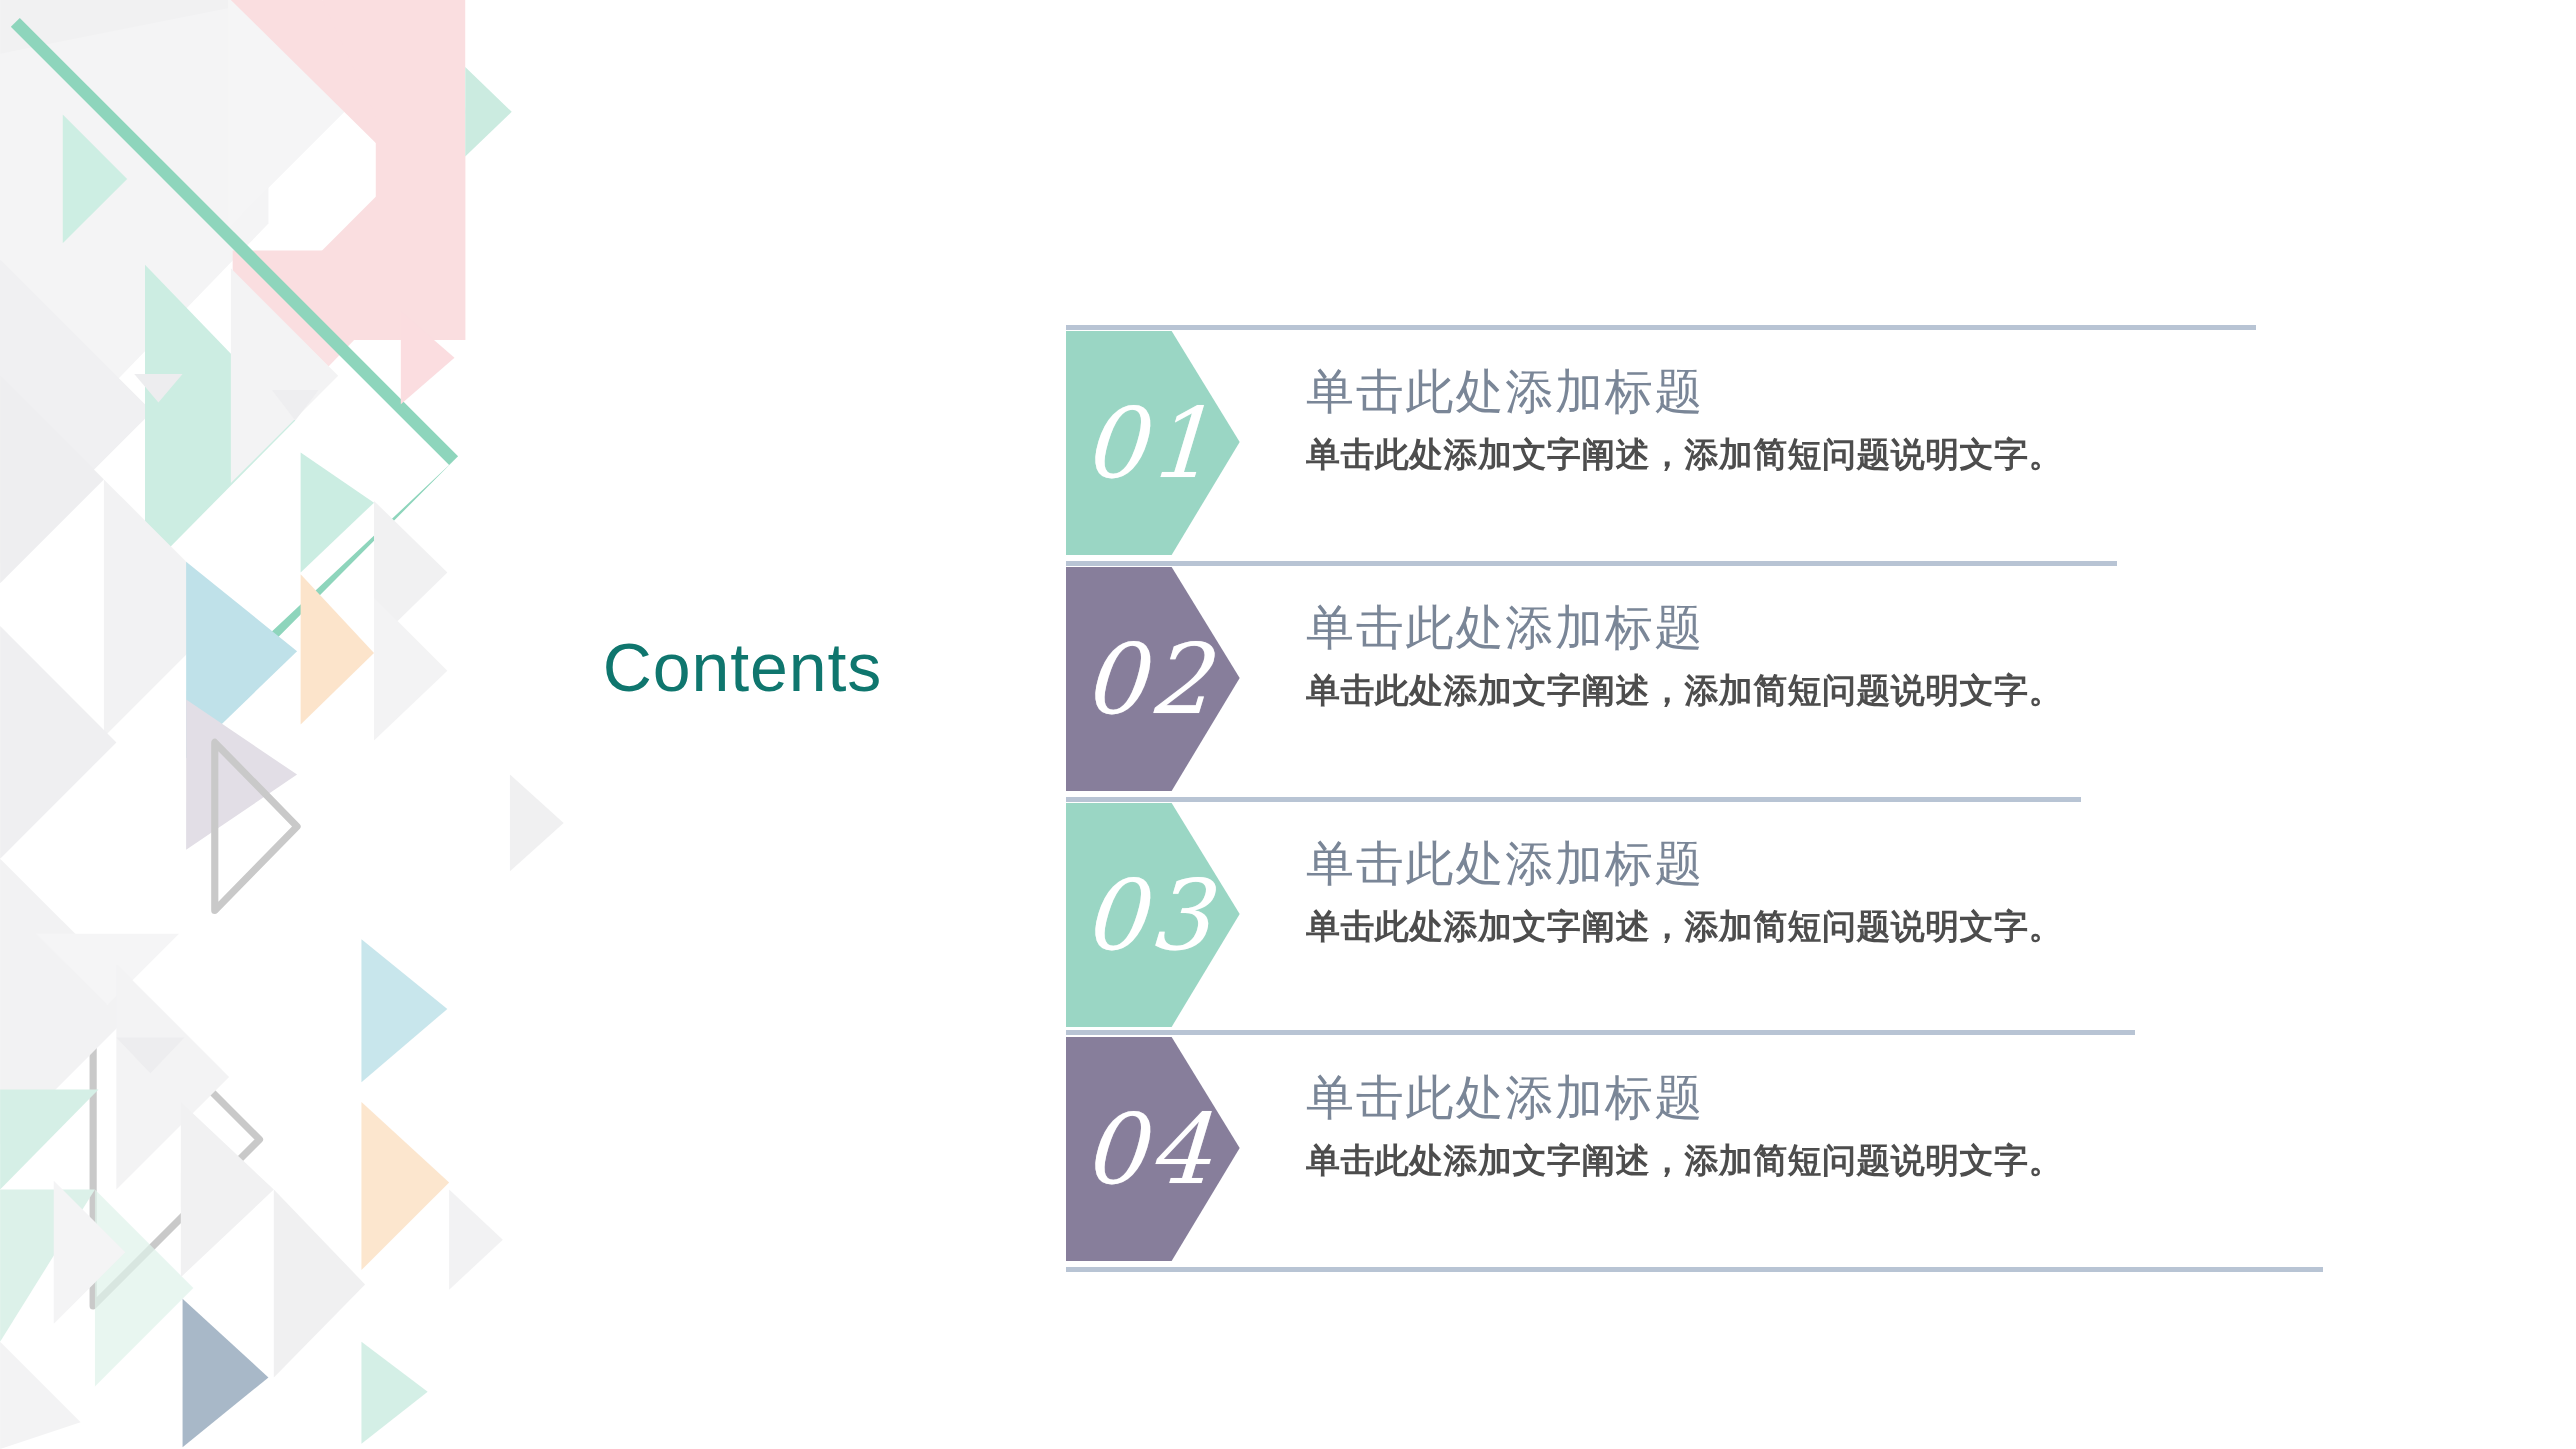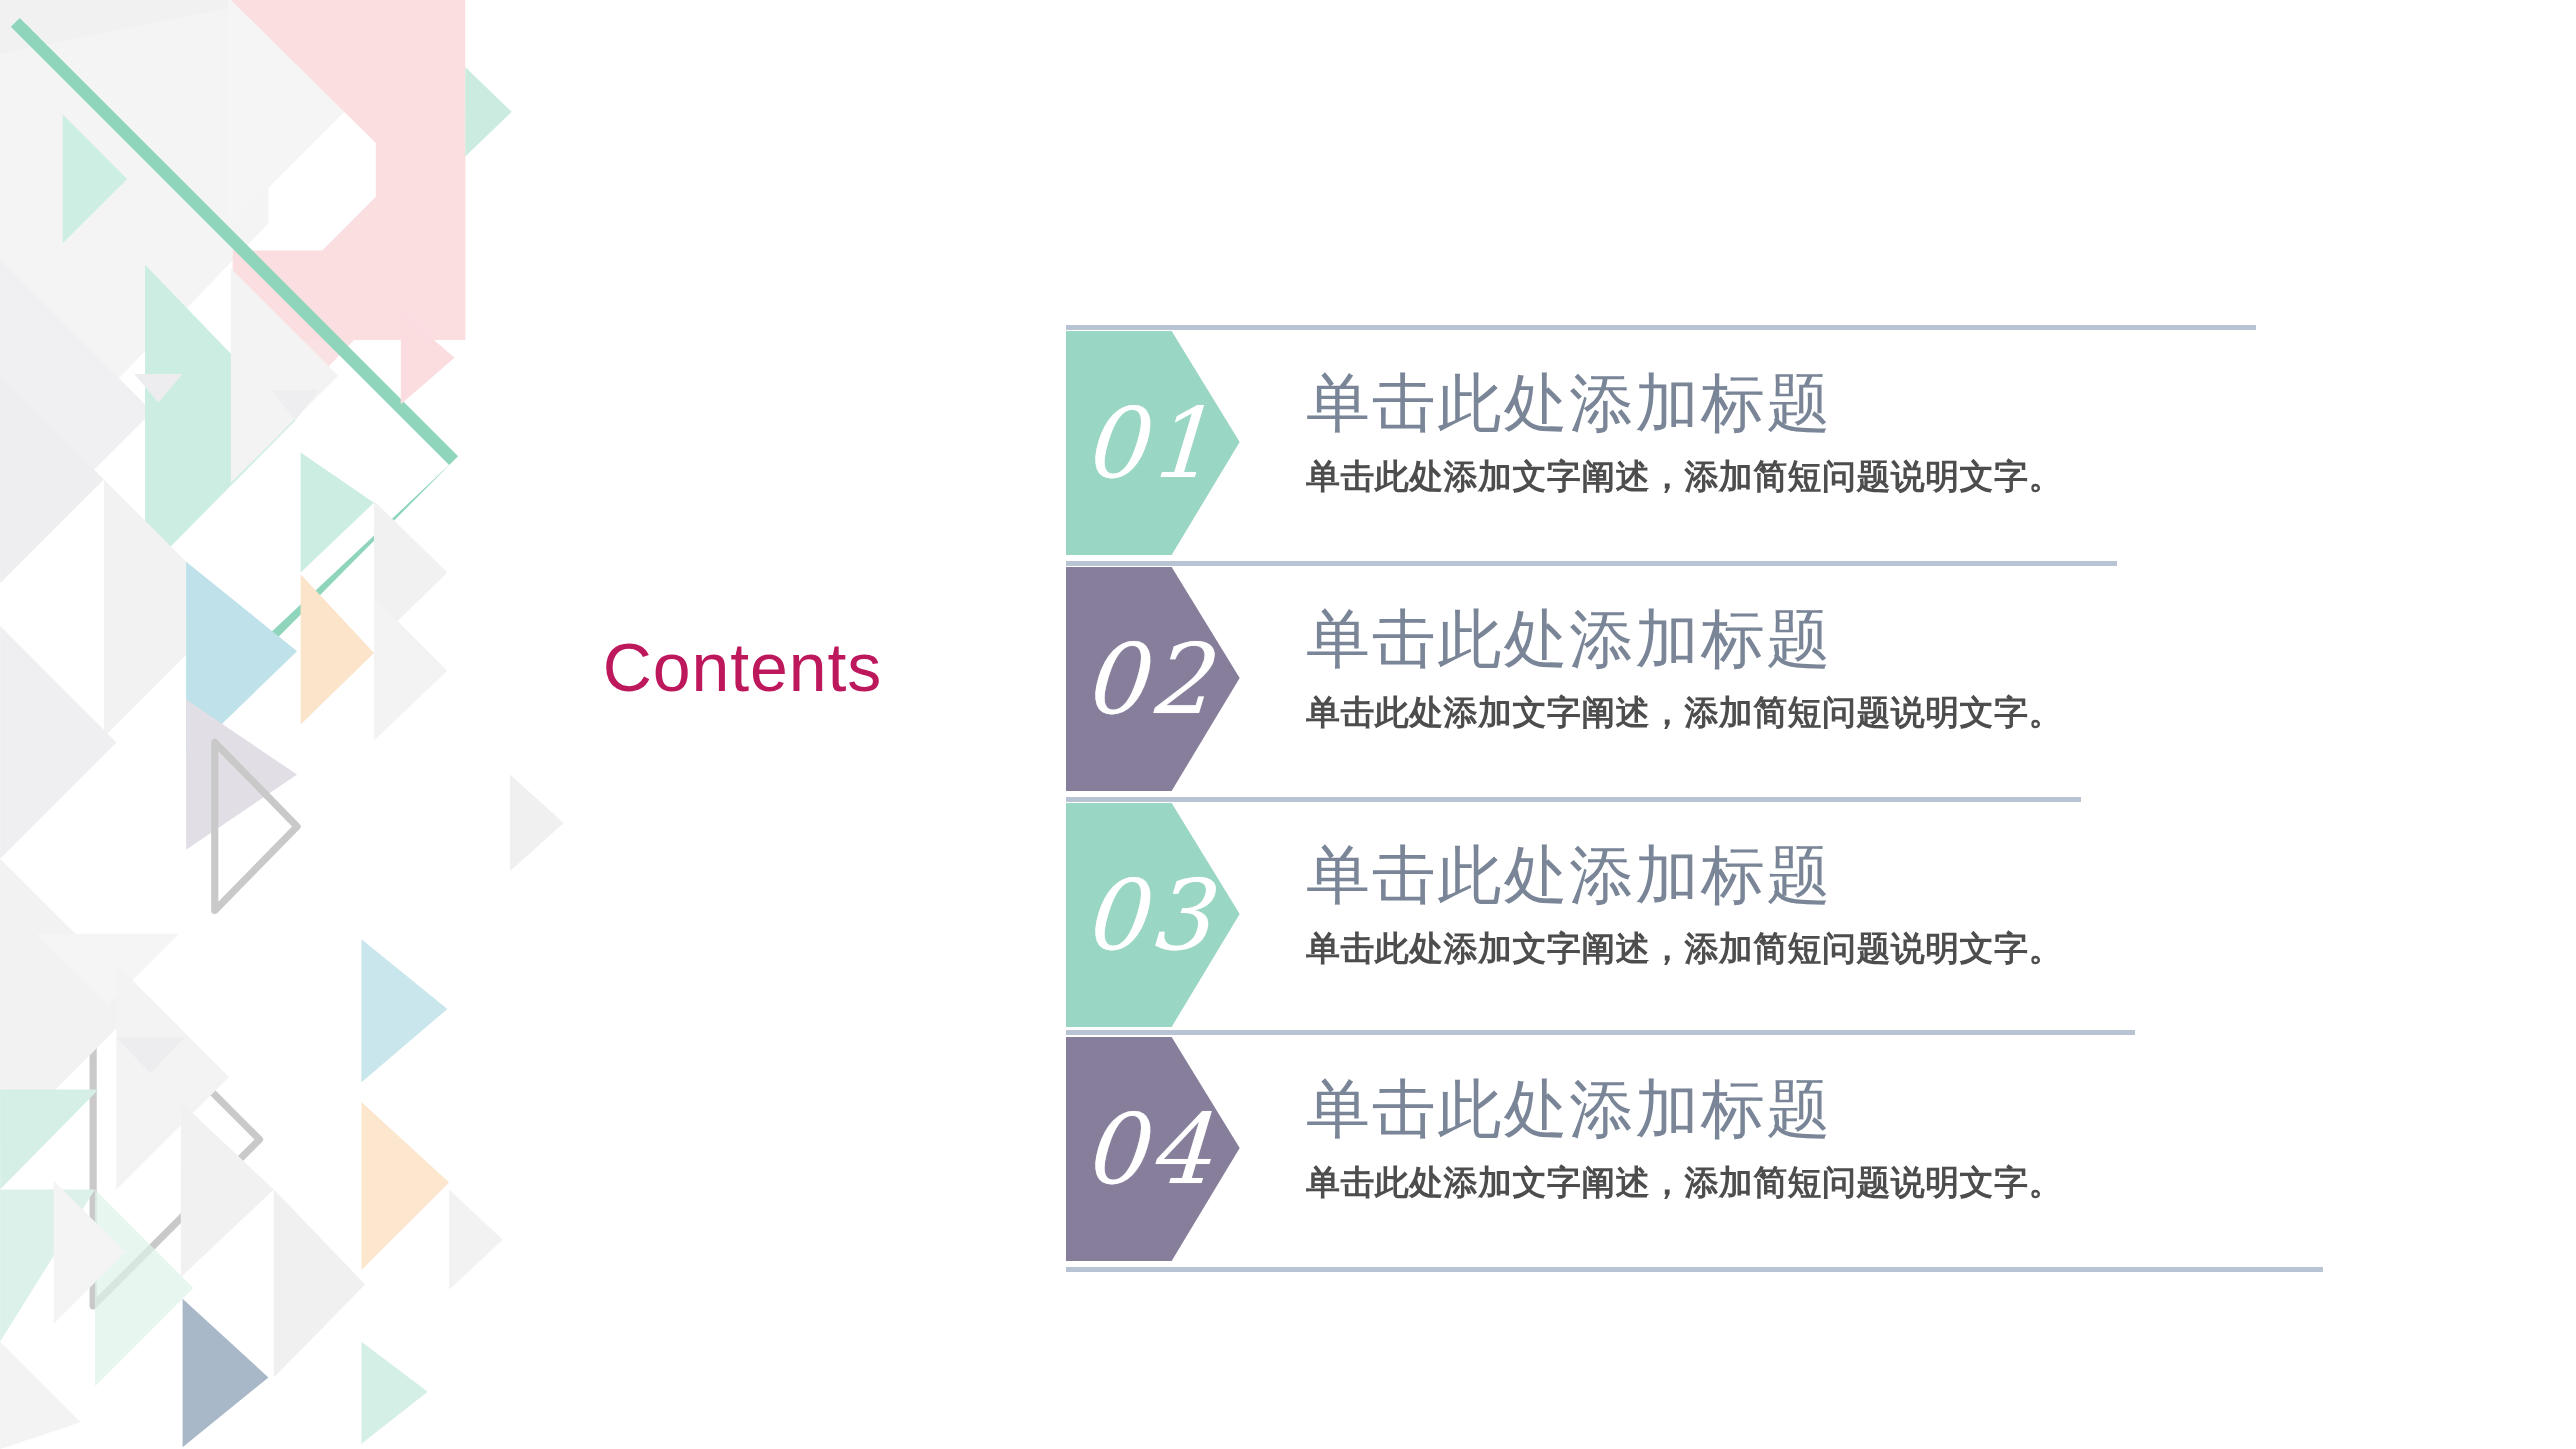--- a/index.html
+++ b/index.html
@@ -108,21 +108,21 @@
     text-shadow: 0 0 0.9px rgba(255,255,255,0.55);
   }
 
   .row-text {
     position: absolute;
     left: 240px;
     top: 29px;
     width: 1002px;
   }
   .row-title {
-    font-size: 64px;
+    font-size: 48px;
     line-height: 1.35;
     letter-spacing: 1.8px;
     font-weight: 400;
     white-space: nowrap;
   }
   .row-desc {
     font-size: 34px;
     line-height: 1.45;
     letter-spacing: 0.4px;
     font-weight: 700;
@@ -200,21 +200,21 @@
       <polygon points="202,1232 306,1330 202,1428" fill="#F1F1F2"></polygon>
       <polygon points="306,1330 306,1540 408,1436" fill="#F0F0F1"></polygon>
       <polygon points="204,1452 300,1540 204,1618" fill="#A8B8C8"></polygon>
       <polygon points="0,1500 90,1590 0,1620" fill="#F3F3F4"></polygon>
       <polygon points="130,1160 206,1160 168,1200" fill="#EDEDEF"></polygon>
       <polygon points="60,1320 60,1480 140,1400" fill="#F4F4F5"></polygon>
     </svg>
   </div>
 
   <div id="title-block">
-    <div id="title-en" style="color: #be185d;">Contents</div>
+    <div id="title-en" style="color: #0f766e;">Contents</div>
   </div>
 
   <div id="list">
       <div class="divider" style="top: 325px; width: 1190px; background: rgb(184, 196, 212);"></div>
       <div class="divider" style="top: 561px; width: 1051px; background: rgb(184, 196, 212);"></div>
       <div class="divider" style="top: 797px; width: 1015px; background: rgb(184, 196, 212);"></div>
       <div class="divider" style="top: 1030px; width: 1069px; background: rgb(184, 196, 212);"></div>
       <div class="divider" style="top: 1267px; width: 1257px; background: rgb(184, 196, 212);"></div>
       <div class="row" style="top: 331px;">
         <div class="badge">

